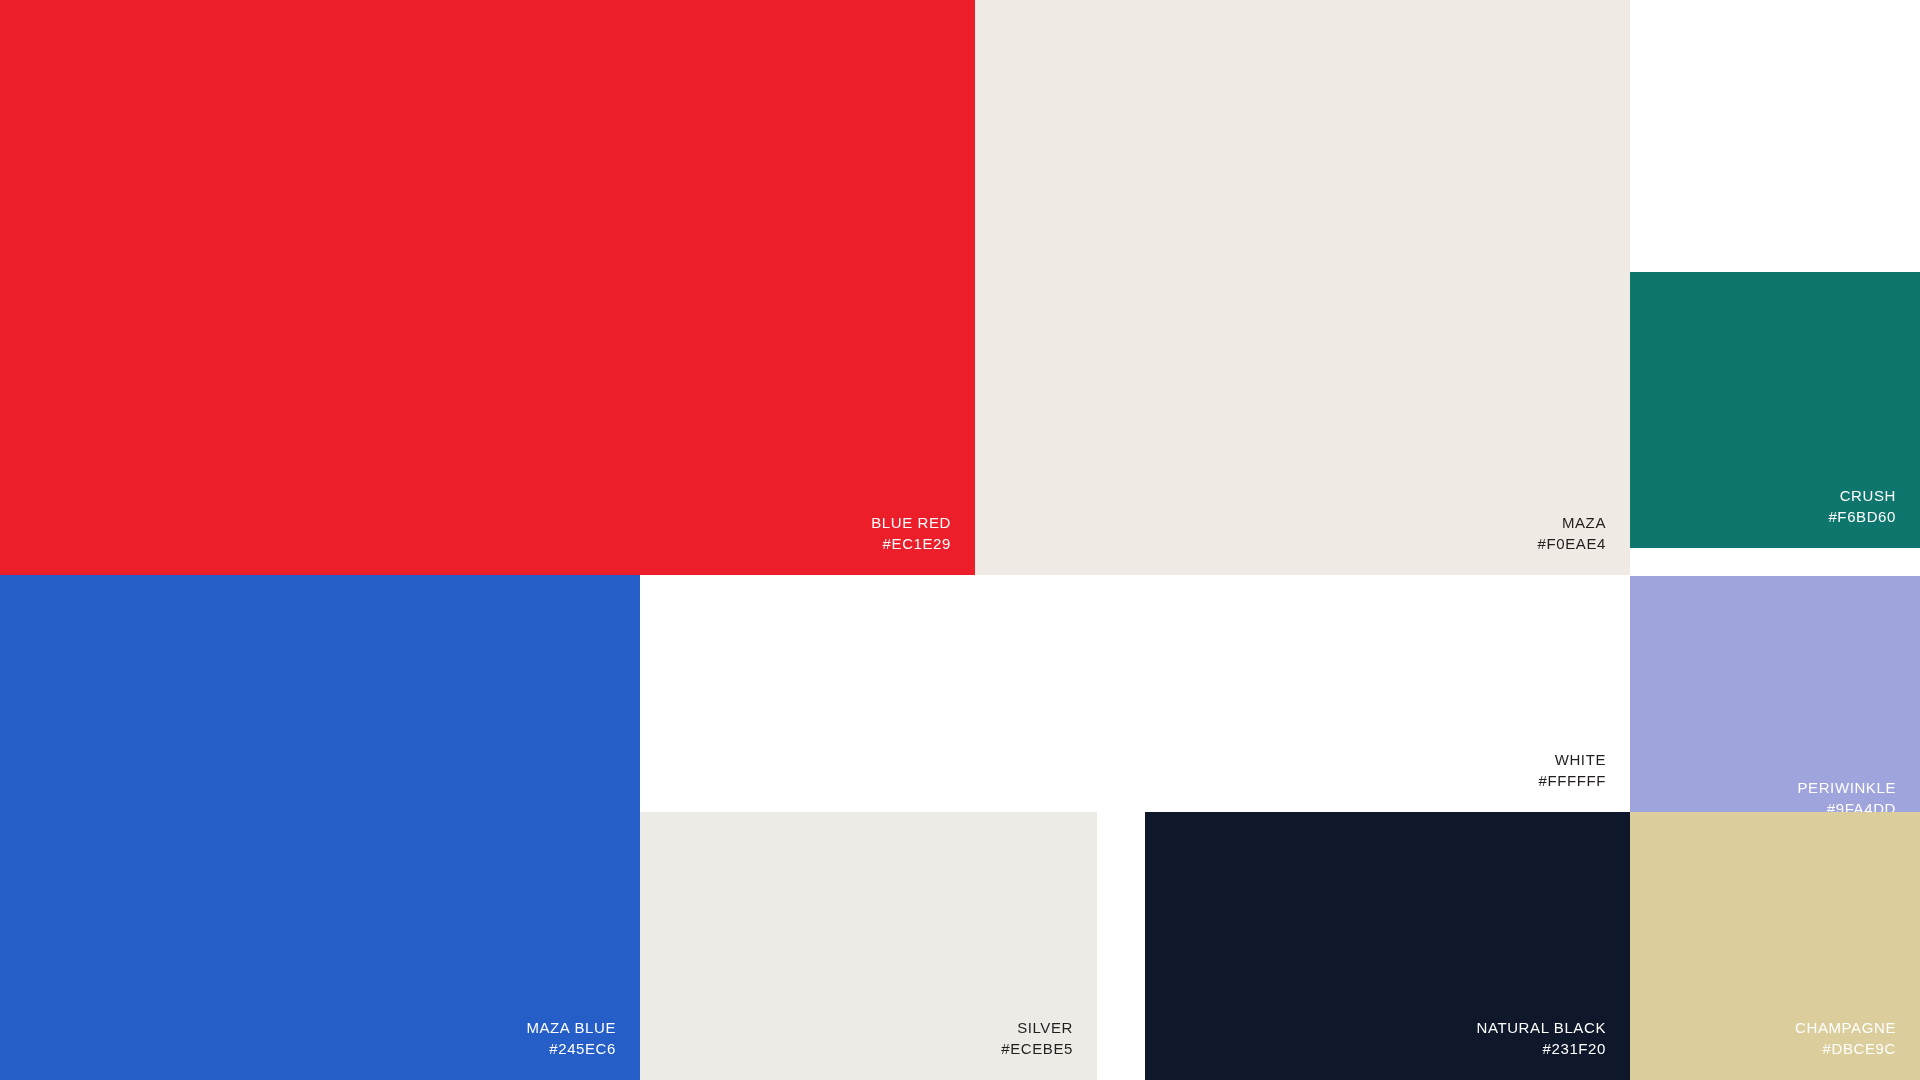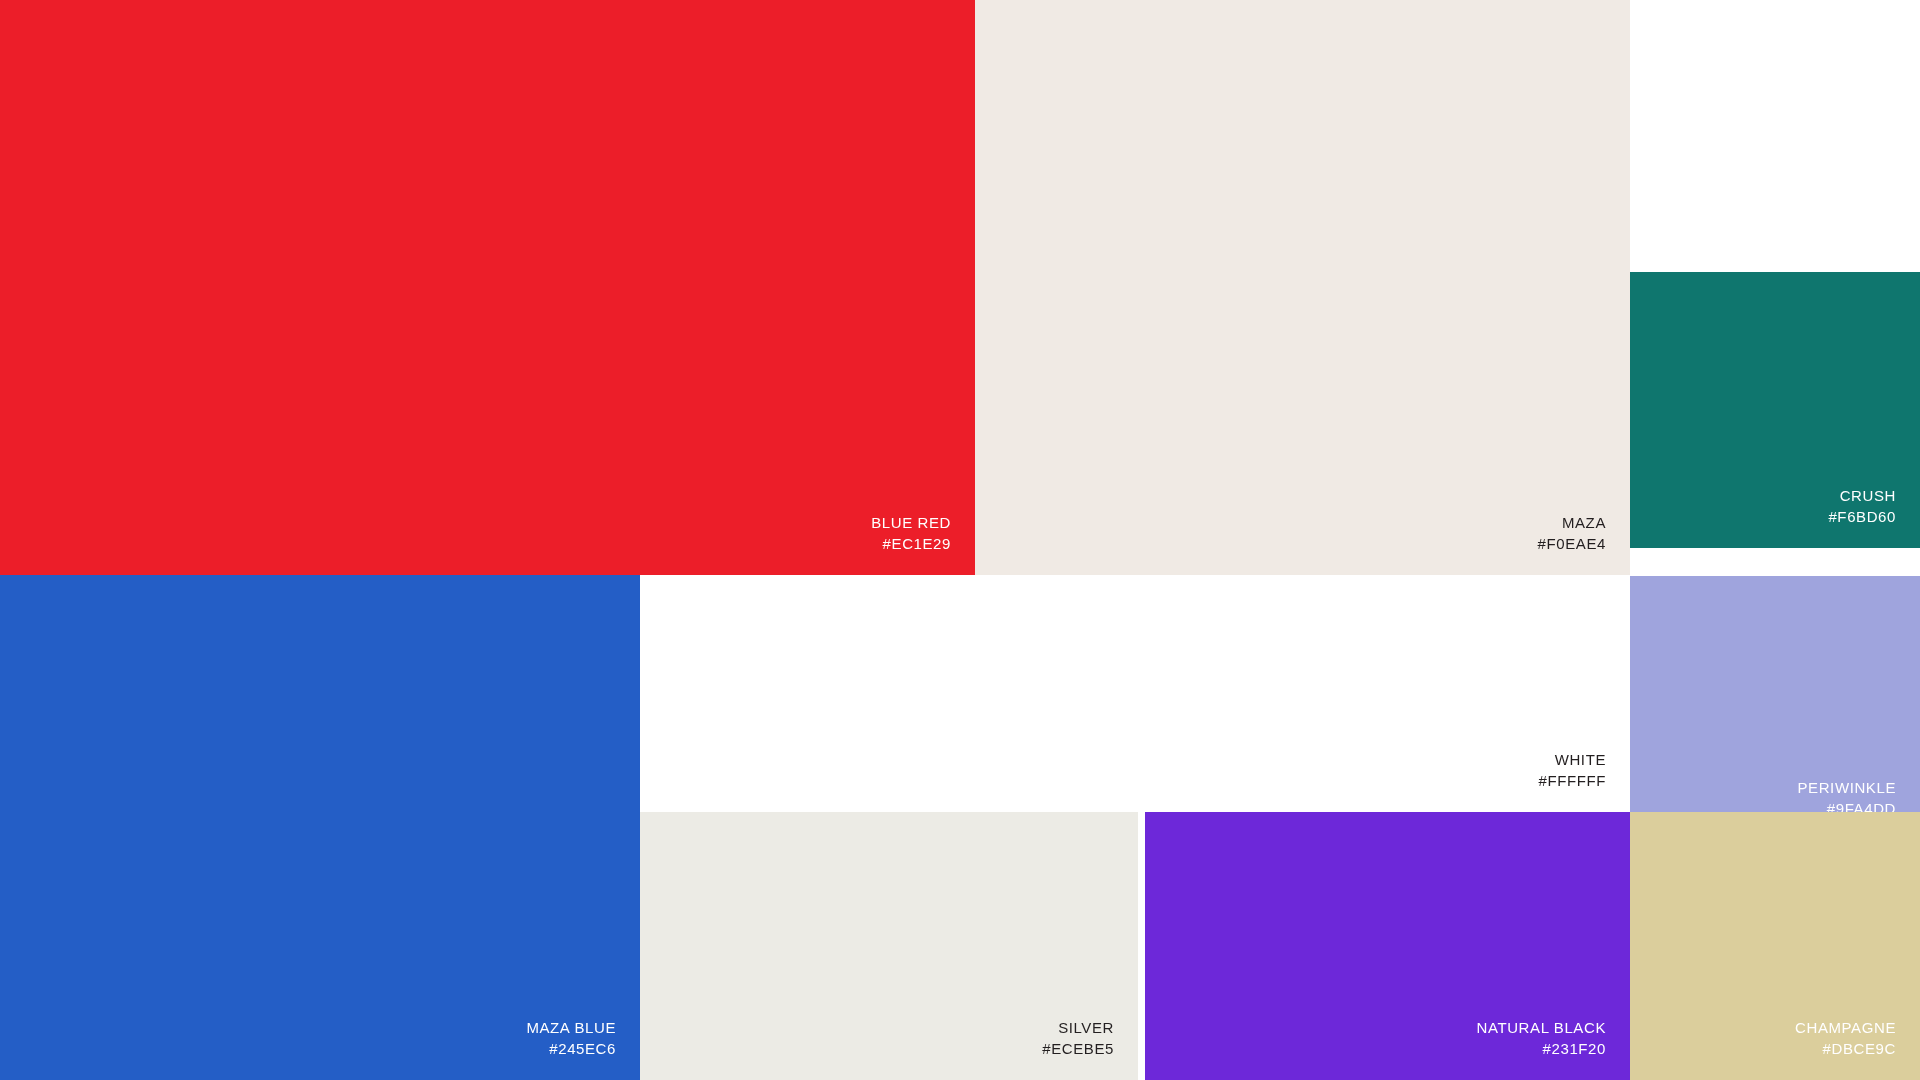--- a/index.html
+++ b/index.html
@@ -71,27 +71,27 @@
         <span class="swatch-name">MAZA BLUE</span>
         <span class="swatch-hex">#245EC6</span>
       </div>
     </div>
     <div class="swatch tone-dark" style="left: 1145px; top: 575px; width: 485px; height: 237px; background: rgb(255, 255, 255);">
       <div class="swatch-label">
         <span class="swatch-name">WHITE</span>
         <span class="swatch-hex">#FFFFFF</span>
       </div>
     </div>
-    <div class="swatch tone-dark" style="left: 640px; top: 812px; width: 498px; height: 268px; background: rgb(236, 235, 229);">
+    <div class="swatch tone-dark" style="left: 640px; top: 812px; width: 457px; height: 268px; background: rgb(236, 235, 229);">
       <div class="swatch-label">
         <span class="swatch-name">SILVER</span>
         <span class="swatch-hex">#ECEBE5</span>
       </div>
     </div>
-    <div class="swatch tone-light" style="left: 1145px; top: 812px; width: 485px; height: 268px; background: #6d28d9; text-decoration: underline;">
+    <div class="swatch tone-light" style="left: 1145px; top: 812px; width: 485px; height: 268px; background: #0f172a; text-decoration: underline;">
       <div class="swatch-label">
         <span class="swatch-name">NATURAL BLACK</span>
         <span class="swatch-hex">#231F20</span>
       </div>
     </div>
     <div class="swatch tone-light" style="left: 1630px; top: 272px; width: 290px; height: 276px; background: #0f766e;">
       <div class="swatch-label">
         <span class="swatch-name">CRUSH</span>
         <span class="swatch-hex">#F6BD60</span>
       </div>

